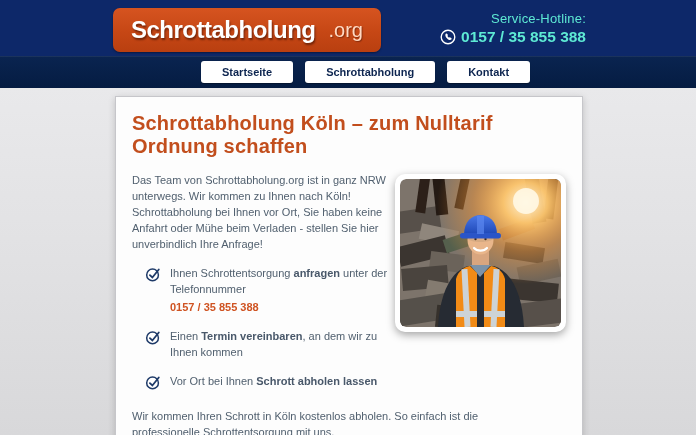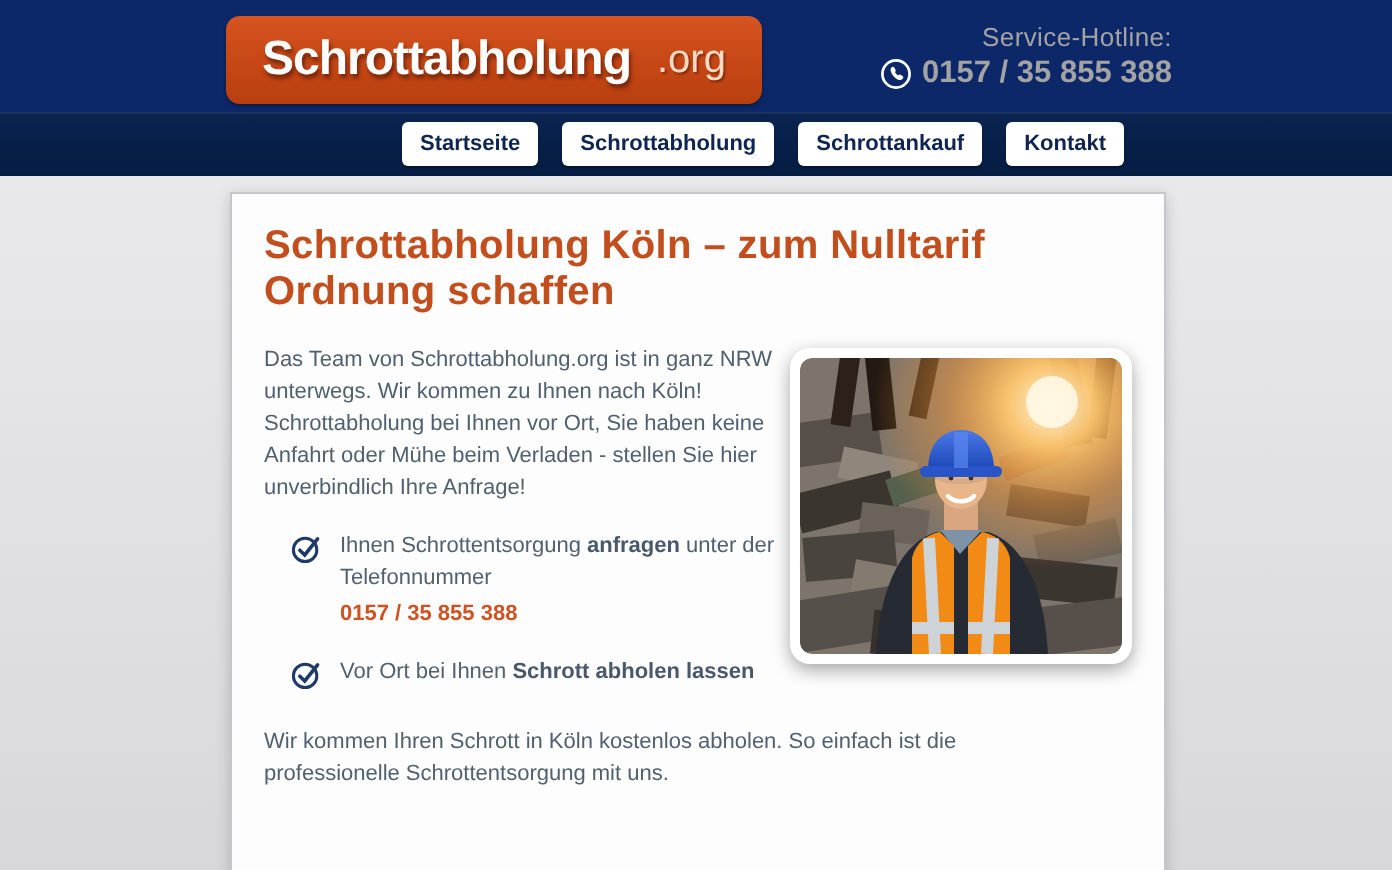--- a/index.html
+++ b/index.html
@@ -24,42 +24,42 @@
   }
   .logo-main {
     color:#fff; font-weight:bold; font-size:24px; letter-spacing:-0.5px;
     text-shadow:1px 2px 2px rgba(45,10,0,.55);
   }
   .logo-suffix {
     color:#ffd9c2; font-size:20px; font-weight:normal; margin-left:13px;
     text-shadow:1px 1px 1px rgba(45,10,0,.4);
   }
   .hotline {
-    position:absolute; right:110px; top:11px; text-align:right; color:#a3a3a3;
+    position:absolute; right:110px; top:11px; text-align:right; color:#5eead4;
   }
   .hotline-label { font-size:13px; letter-spacing:.2px; }
   .hotline-number-row {
     display:flex; align-items:center; justify-content:flex-end; gap:5px;
     margin-top:2px; font-size:15.5px; font-weight:bold; cursor:pointer;
   }
   .phone-icon svg { display:block; }
 
   
   .navbar {
     position:absolute; left:0; top:56px; width:696px; height:32px;
     background:linear-gradient(180deg,#0a2450 0%,#051c42 100%);
     box-shadow:inset 0 1px 0 rgba(255,255,255,.07);
   }
   .nav-inner {
     position:absolute; left:201px; top:0; height:100%;
     display:flex; align-items:center; gap:12px;
   }
   .nav-btn {
     background:#fff; color:#0d2550; font-size:11px; font-weight:600;
-    padding:5px 9px; border-radius:3px; border:none; cursor:pointer;
+    padding:5px 21px; border-radius:3px; border:none; cursor:pointer;
     font-family:"Liberation Sans", sans-serif; white-space:nowrap;
     box-shadow:0 1px 1px rgba(0,0,0,.3);
   }
 
   
   .content-card {
     position:absolute; left:115px; top:96px; width:468px; height:420px;
     background:#fdfdfd; border:1px solid #c6c6ca;
     box-shadow:0 2px 7px rgba(0,0,0,.18);
     padding:13px 16px 20px;
@@ -110,21 +110,20 @@
       </span>
       <span>0157 / 35 855 388</span>
     </div>
   </div>
 </div>
 
 <div class="navbar">
   <div class="nav-inner">
     <button class="nav-btn">Startseite</button>
     <button class="nav-btn">Schrottabholung</button>
-    <button class="nav-btn">Schrottankauf</button>
     <button class="nav-btn">Kontakt</button>
   </div>
 </div>
 
 <div class="content-card">
   <h1 class="page-title">Schrottabholung Köln – zum Nulltarif Ordnung schaffen</h1>
 
   <div class="content-row">
     <div class="text-col">
       <p class="intro-par">Das Team von Schrottabholung.org ist in ganz NRW unterwegs. Wir kommen zu Ihnen nach Köln! Schrottabholung bei Ihnen vor Ort, Sie haben keine Anfahrt oder Mühe beim Verladen - stellen Sie hier unverbindlich Ihre Anfrage!</p>
@@ -135,20 +134,31 @@
             <circle cx="8" cy="9" r="6.2" fill="#fff" stroke="#1e3a68" stroke-width="1.6"></circle>
             <path d="M5.2 9.2 L7.8 11.7 L14.6 3.2" fill="none" stroke="#1e3a68" stroke-width="1.9" stroke-linecap="round"></path>
           </svg>
         </span>
         <div class="step-text">
           <span>Ihnen Schrottentsorgung </span><b>anfragen</b><span> unter der Telefonnummer</span>
           <div class="step-phone">0157 / 35 855 388</div>
         </div>
       </div>
 
+      <div class="step">
+        <span class="step-icon">
+          <svg width="17" height="16" viewBox="0 0 18 16">
+            <circle cx="8" cy="9" r="6.2" fill="#fff" stroke="#1e3a68" stroke-width="1.6"></circle>
+            <path d="M5.2 9.2 L7.8 11.7 L14.6 3.2" fill="none" stroke="#1e3a68" stroke-width="1.9" stroke-linecap="round"></path>
+          </svg>
+        </span>
+        <div class="step-text">
+          <span>Einen </span><b>Termin vereinbaren</b><span>, an dem wir zu Ihnen kommen</span>
+        </div>
+      </div>
 
       <div class="step">
         <span class="step-icon">
           <svg width="17" height="16" viewBox="0 0 18 16">
             <circle cx="8" cy="9" r="6.2" fill="#fff" stroke="#1e3a68" stroke-width="1.6"></circle>
             <path d="M5.2 9.2 L7.8 11.7 L14.6 3.2" fill="none" stroke="#1e3a68" stroke-width="1.9" stroke-linecap="round"></path>
           </svg>
         </span>
         <div class="step-text">
           <span>Vor Ort bei Ihnen </span><b>Schrott abholen lassen</b><span></span>

